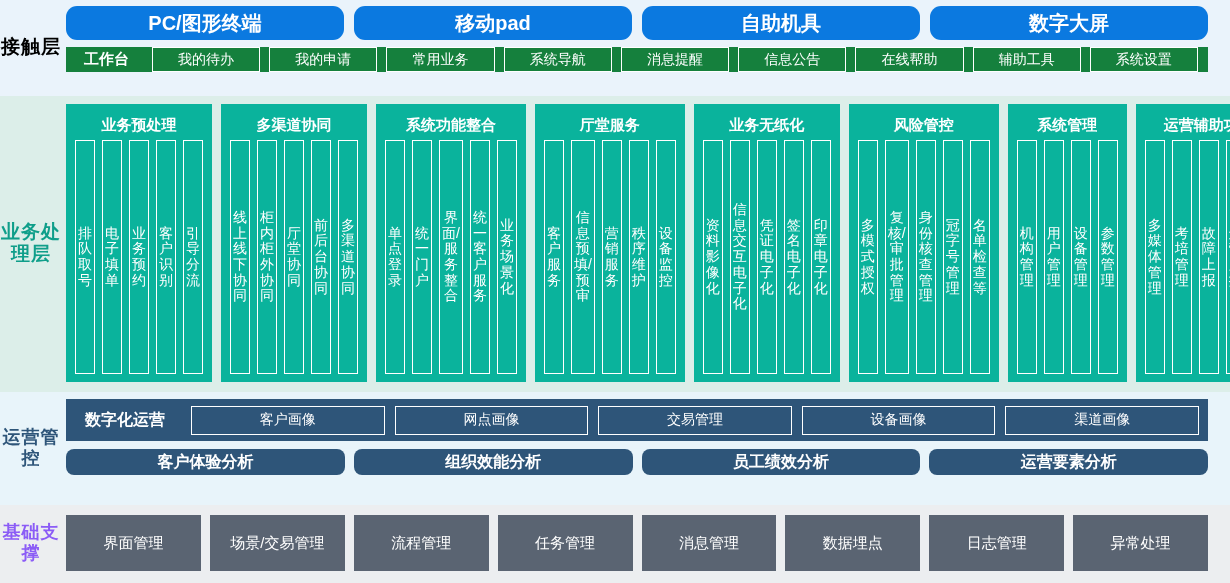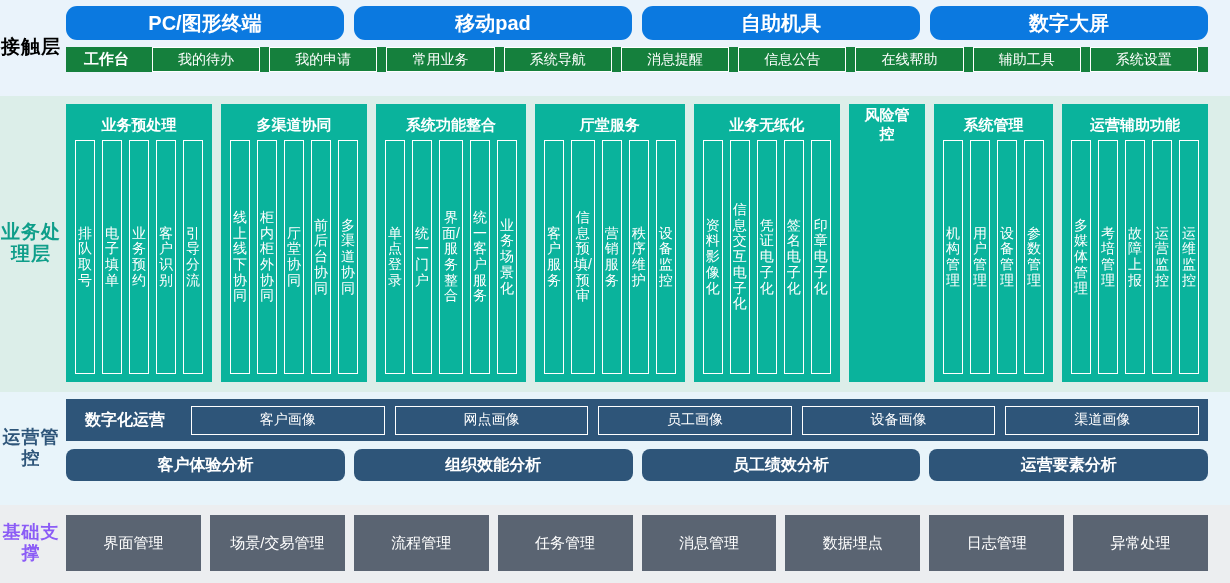--- a/index.html
+++ b/index.html
@@ -82,21 +82,21 @@
   .ops-bar-title {
     color: #ffffff; font-weight: bold; font-size: 16px;
     padding: 0 16px 0 10px; white-space: nowrap;
   }
   .ops-pill {
     flex: 1 1 0; height: 29px; border: 1px solid #ffffff; color: #ffffff;
     font-size: 14px; display: flex; align-items: center; justify-content: center;
   }
   .ops-analysis { display: flex; gap: 9px; margin: 8px 22px 0 4px; }
   .ops-analysis-chip {
-    flex: 1 1 0; height: 32px; background: #2e5579; border-radius: 8px;
+    flex: 1 1 0; height: 26px; background: #2e5579; border-radius: 8px;
     color: #ffffff; font-weight: bold; font-size: 16px;
     display: flex; align-items: center; justify-content: center;
   }
 
   
   .row-base { height: 78px; background: #eceef0; padding: 10px 0 12px 0; }
   .row-base .band-label { color: #8b5cf6; font-size: 18px; }
   .base-items { display: flex; gap: 9px; padding: 0 22px 0 4px; height: 100%; }
   .base-chip {
     flex: 1 1 0; background: #5a6472; color: #ffffff;
@@ -192,20 +192,27 @@
             <div class="biz-item">资料影像化</div>
             <div class="biz-item">信息交互电子化</div>
             <div class="biz-item">凭证电子化</div>
             <div class="biz-item">签名电子化</div>
             <div class="biz-item">印章电子化</div>
           </div>
         </div>
 
         <div class="biz-col">
           <div class="biz-col-title">风险管控</div>
+          <div class="biz-items">
+            <div class="biz-item">多模式授权</div>
+            <div class="biz-item">复核/审批管理</div>
+            <div class="biz-item">身份核查管理</div>
+            <div class="biz-item">冠字号管理</div>
+            <div class="biz-item">名单检查等</div>
+          </div>
         </div>
 
         <div class="biz-col">
           <div class="biz-col-title">系统管理</div>
           <div class="biz-items">
             <div class="biz-item">机构管理</div>
             <div class="biz-item">用户管理</div>
             <div class="biz-item">设备管理</div>
             <div class="biz-item">参数管理</div>
           </div>
@@ -228,21 +235,21 @@
 
   <div class="band row-ops">
     <div class="band-label">
       <span>运营管控</span>
     </div>
     <div class="band-body">
       <div class="ops-bar">
         <div class="ops-bar-title">数字化运营</div>
         <div class="ops-pill">客户画像</div>
         <div class="ops-pill">网点画像</div>
-        <div class="ops-pill">员工画像</div>
+        <div class="ops-pill">交易管理</div>
         <div class="ops-pill">设备画像</div>
         <div class="ops-pill">渠道画像</div>
       </div>
       <div class="ops-analysis">
         <div class="ops-analysis-chip">客户体验分析</div>
         <div class="ops-analysis-chip">组织效能分析</div>
         <div class="ops-analysis-chip">员工绩效分析</div>
         <div class="ops-analysis-chip">运营要素分析</div>
       </div>
     </div>

